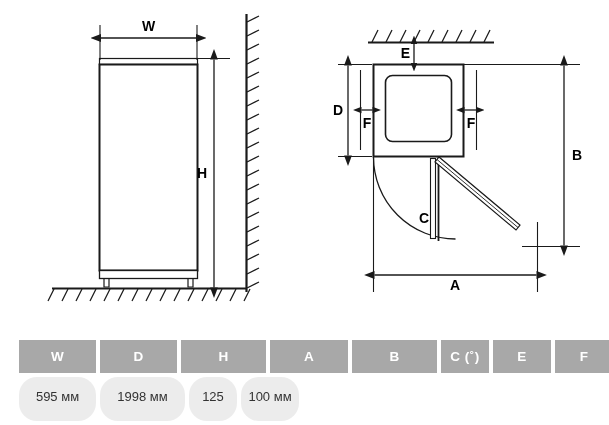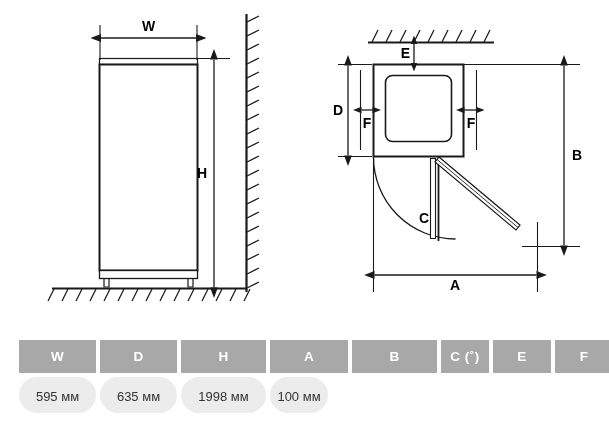--- a/index.html
+++ b/index.html
@@ -44,21 +44,21 @@
     line-height: 33px;
     height: 33px;
     letter-spacing: 0.5px;
   }
   .td-cell {
     background: #ececec;
     color: #333333;
     font-size: 13px;
     text-align: center;
     line-height: 40px;
-    height: 36px;
+    height: 44px;
     border-radius: 18px;
   }
   .col-0 { flex: 0 0 77px; }
   .col-1 { flex: 0 0 77px; }
   .col-2 { flex: 0 0 85px; }
   .col-3 { flex: 0 0 78px; }
   .col-4 { flex: 0 0 85px; }
   .col-5 { flex: 0 0 48px; }
   .col-6 { flex: 0 0 58px; }
   .col-7 { flex: 0 0 58px; }
@@ -251,17 +251,17 @@
     <div class="th-cell col-1">D</div>
     <div class="th-cell col-2">H</div>
     <div class="th-cell col-3">A</div>
     <div class="th-cell col-4">B</div>
     <div class="th-cell col-5">C (˚)</div>
     <div class="th-cell col-6">E</div>
     <div class="th-cell col-7">F</div>
   </div>
   <div class="table-row">
     <div class="td-cell col-0">595 мм</div>
-    <div class="td-cell col-1">635 мм</div>
     <div class="td-cell col-2">1998 мм</div>
+    <div class="td-cell col-5">125</div>
     <div class="td-cell col-7">100 мм</div>
   </div>
 </div>
 
 </body></html>

